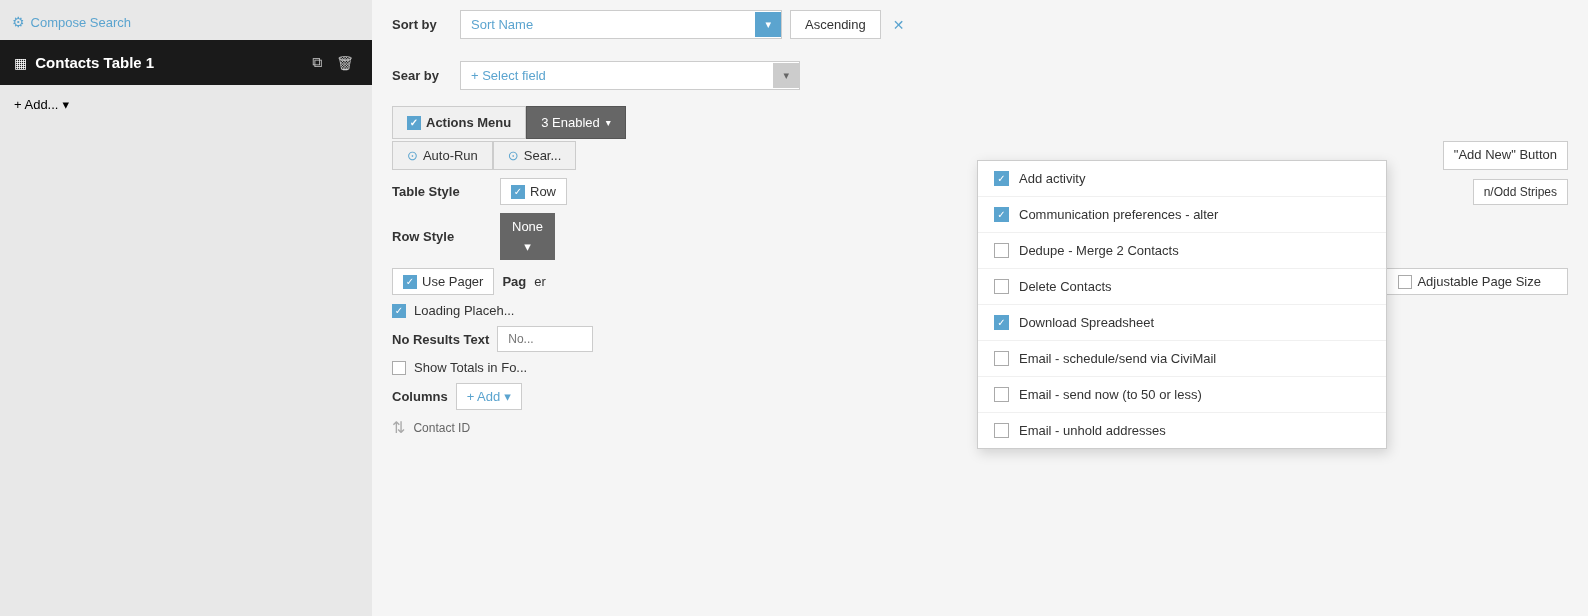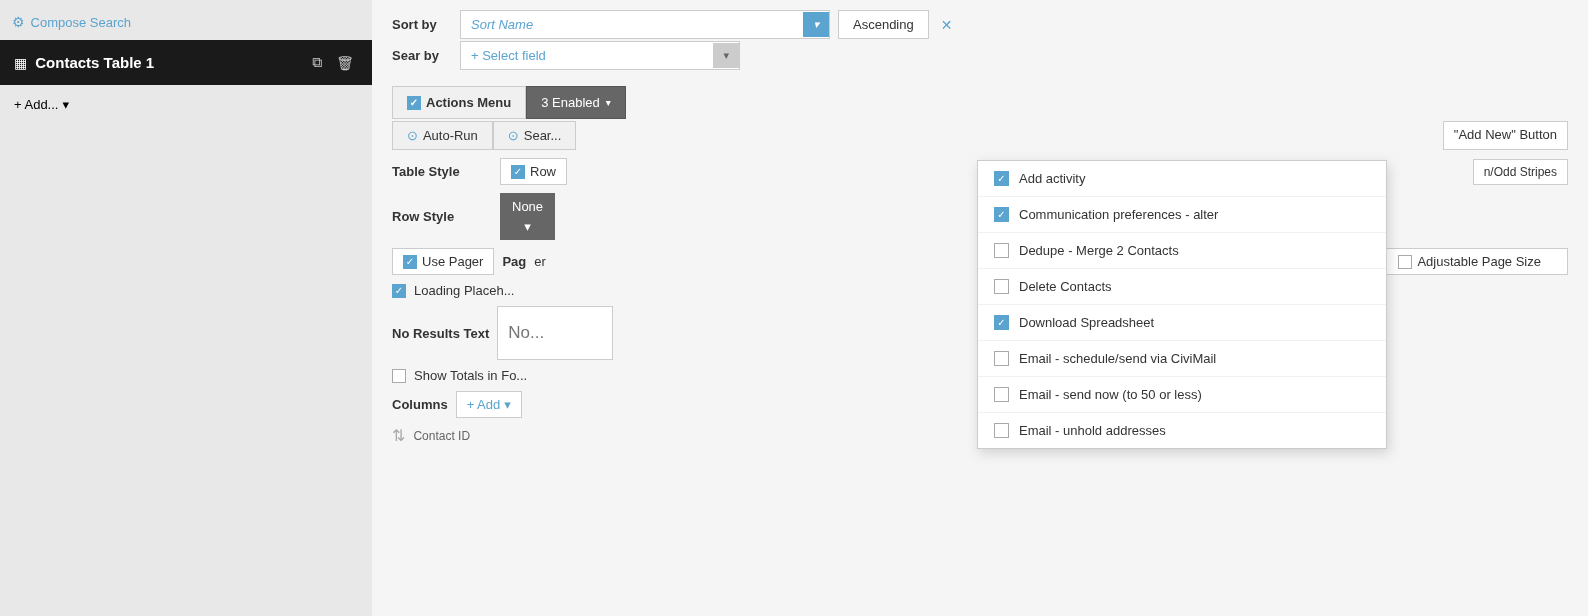--- a/index.html
+++ b/index.html
@@ -108,40 +108,39 @@
       padding: 10px 20px;
       overflow-y: auto;
       position: relative;
     }
 
     
     .sort-row {
       display: flex;
       align-items: center;
       gap: 8px;
-      margin-bottom: 2px;
+      margin-bottom: 22px;
     }
 
     .sort-label {
       font-weight: bold;
       min-width: 60px;
       color: #333;
     }
 
     .sort-field-dropdown {
       display: flex;
       align-items: center;
       background: #fff;
       border: 1px solid #ccc;
       padding: 6px 10px;
-      width: 370px;
+      width: 322px;
       cursor: pointer;
       color: #5ba4cf;
       font-size: 13px;
-      font-style: italic;
     }
 
     .sort-field-dropdown .dropdown-arrow {
       margin-left: auto;
       background: #5ba4cf;
       color: #fff;
       padding: 6px 10px;
       margin-right: -10px;
       margin-top: -6px;
       margin-bottom: -6px;
@@ -179,21 +178,21 @@
       min-width: 60px;
       color: #333;
     }
 
     .select-field-dropdown {
       display: flex;
       align-items: center;
       background: #fff;
       border: 1px solid #ccc;
       padding: 6px 10px;
-      width: 280px;
+      width: 340px;
       cursor: pointer;
       color: #5ba4cf;
       font-size: 13px;
     }
 
     .select-field-dropdown .dropdown-arrow {
       margin-left: auto;
       background: #ccc;
       color: #666;
       padding: 6px 10px;
@@ -340,23 +339,23 @@
       gap: 8px;
       margin: 8px 0;
     }
 
     .no-results-label {
       font-weight: bold;
     }
 
     .no-results-input {
       border: 1px solid #ccc;
-      padding: 16px 10px;
-      width: 116px;
-      font-size: 17px;
+      padding: 5px 10px;
+      width: 96px;
+      font-size: 12px;
       color: #aaa;
     }
 
     .show-totals-row {
       display: flex;
       align-items: center;
       gap: 8px;
       margin: 8px 0;
     }
 

